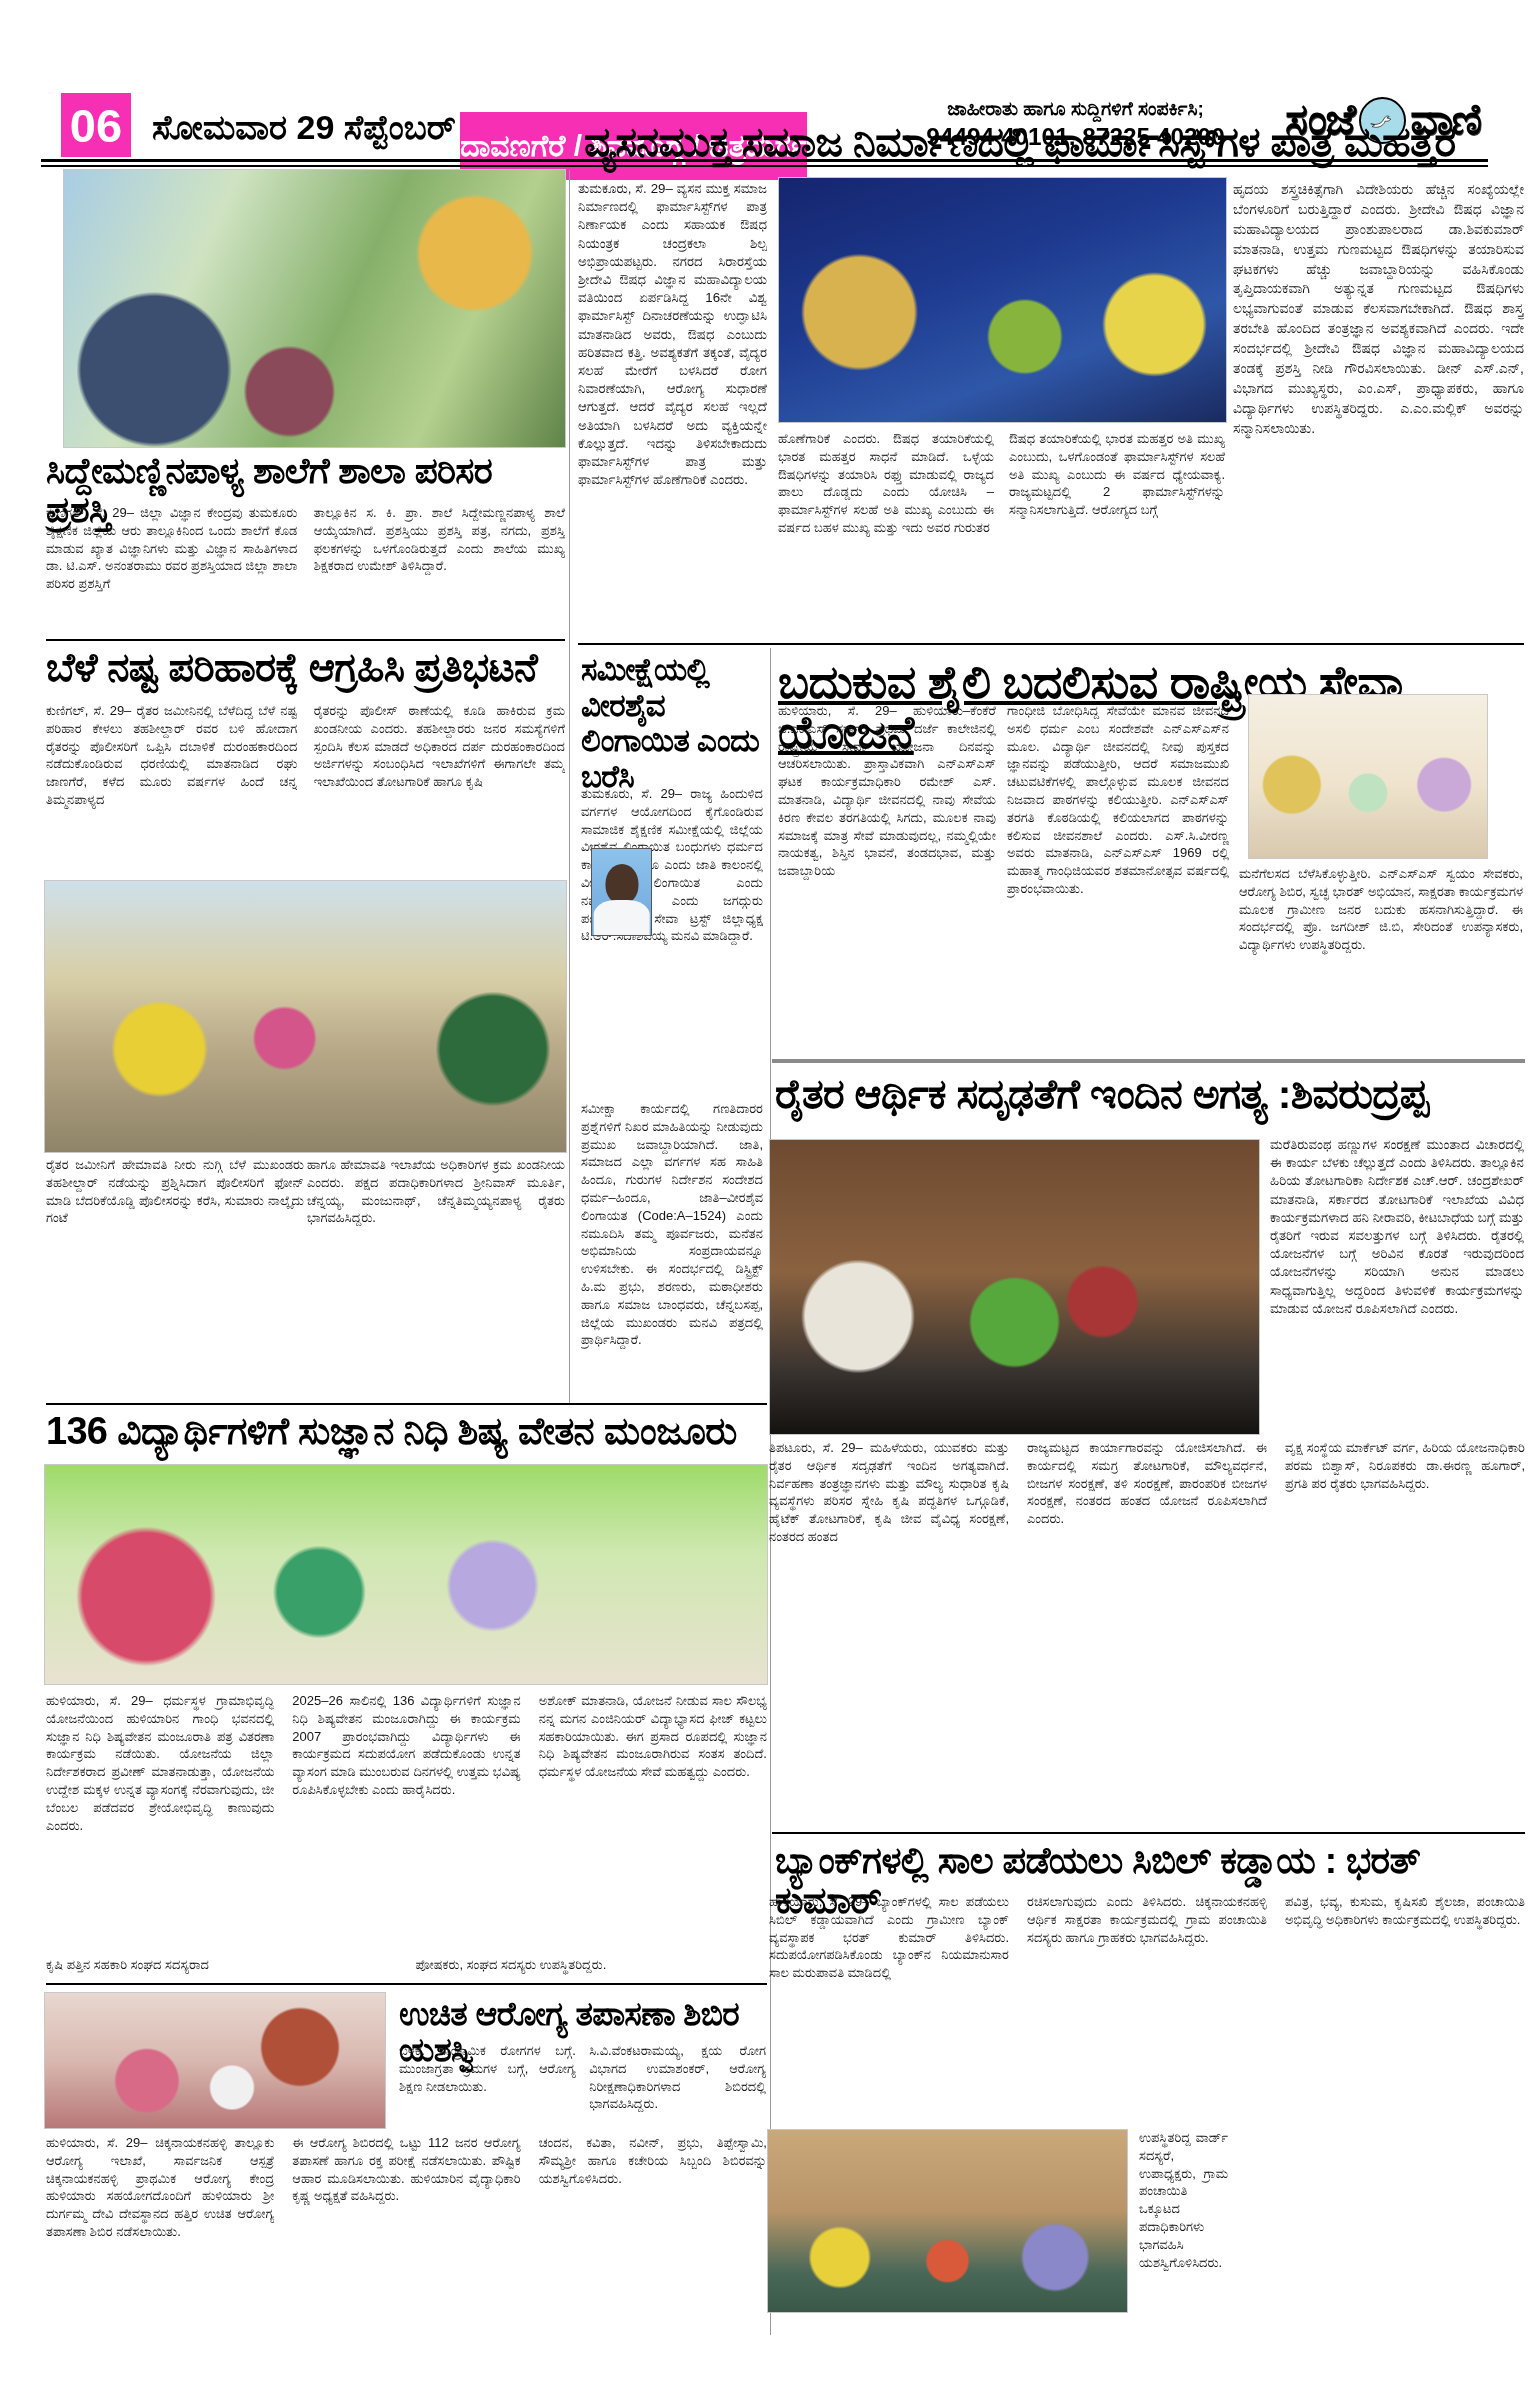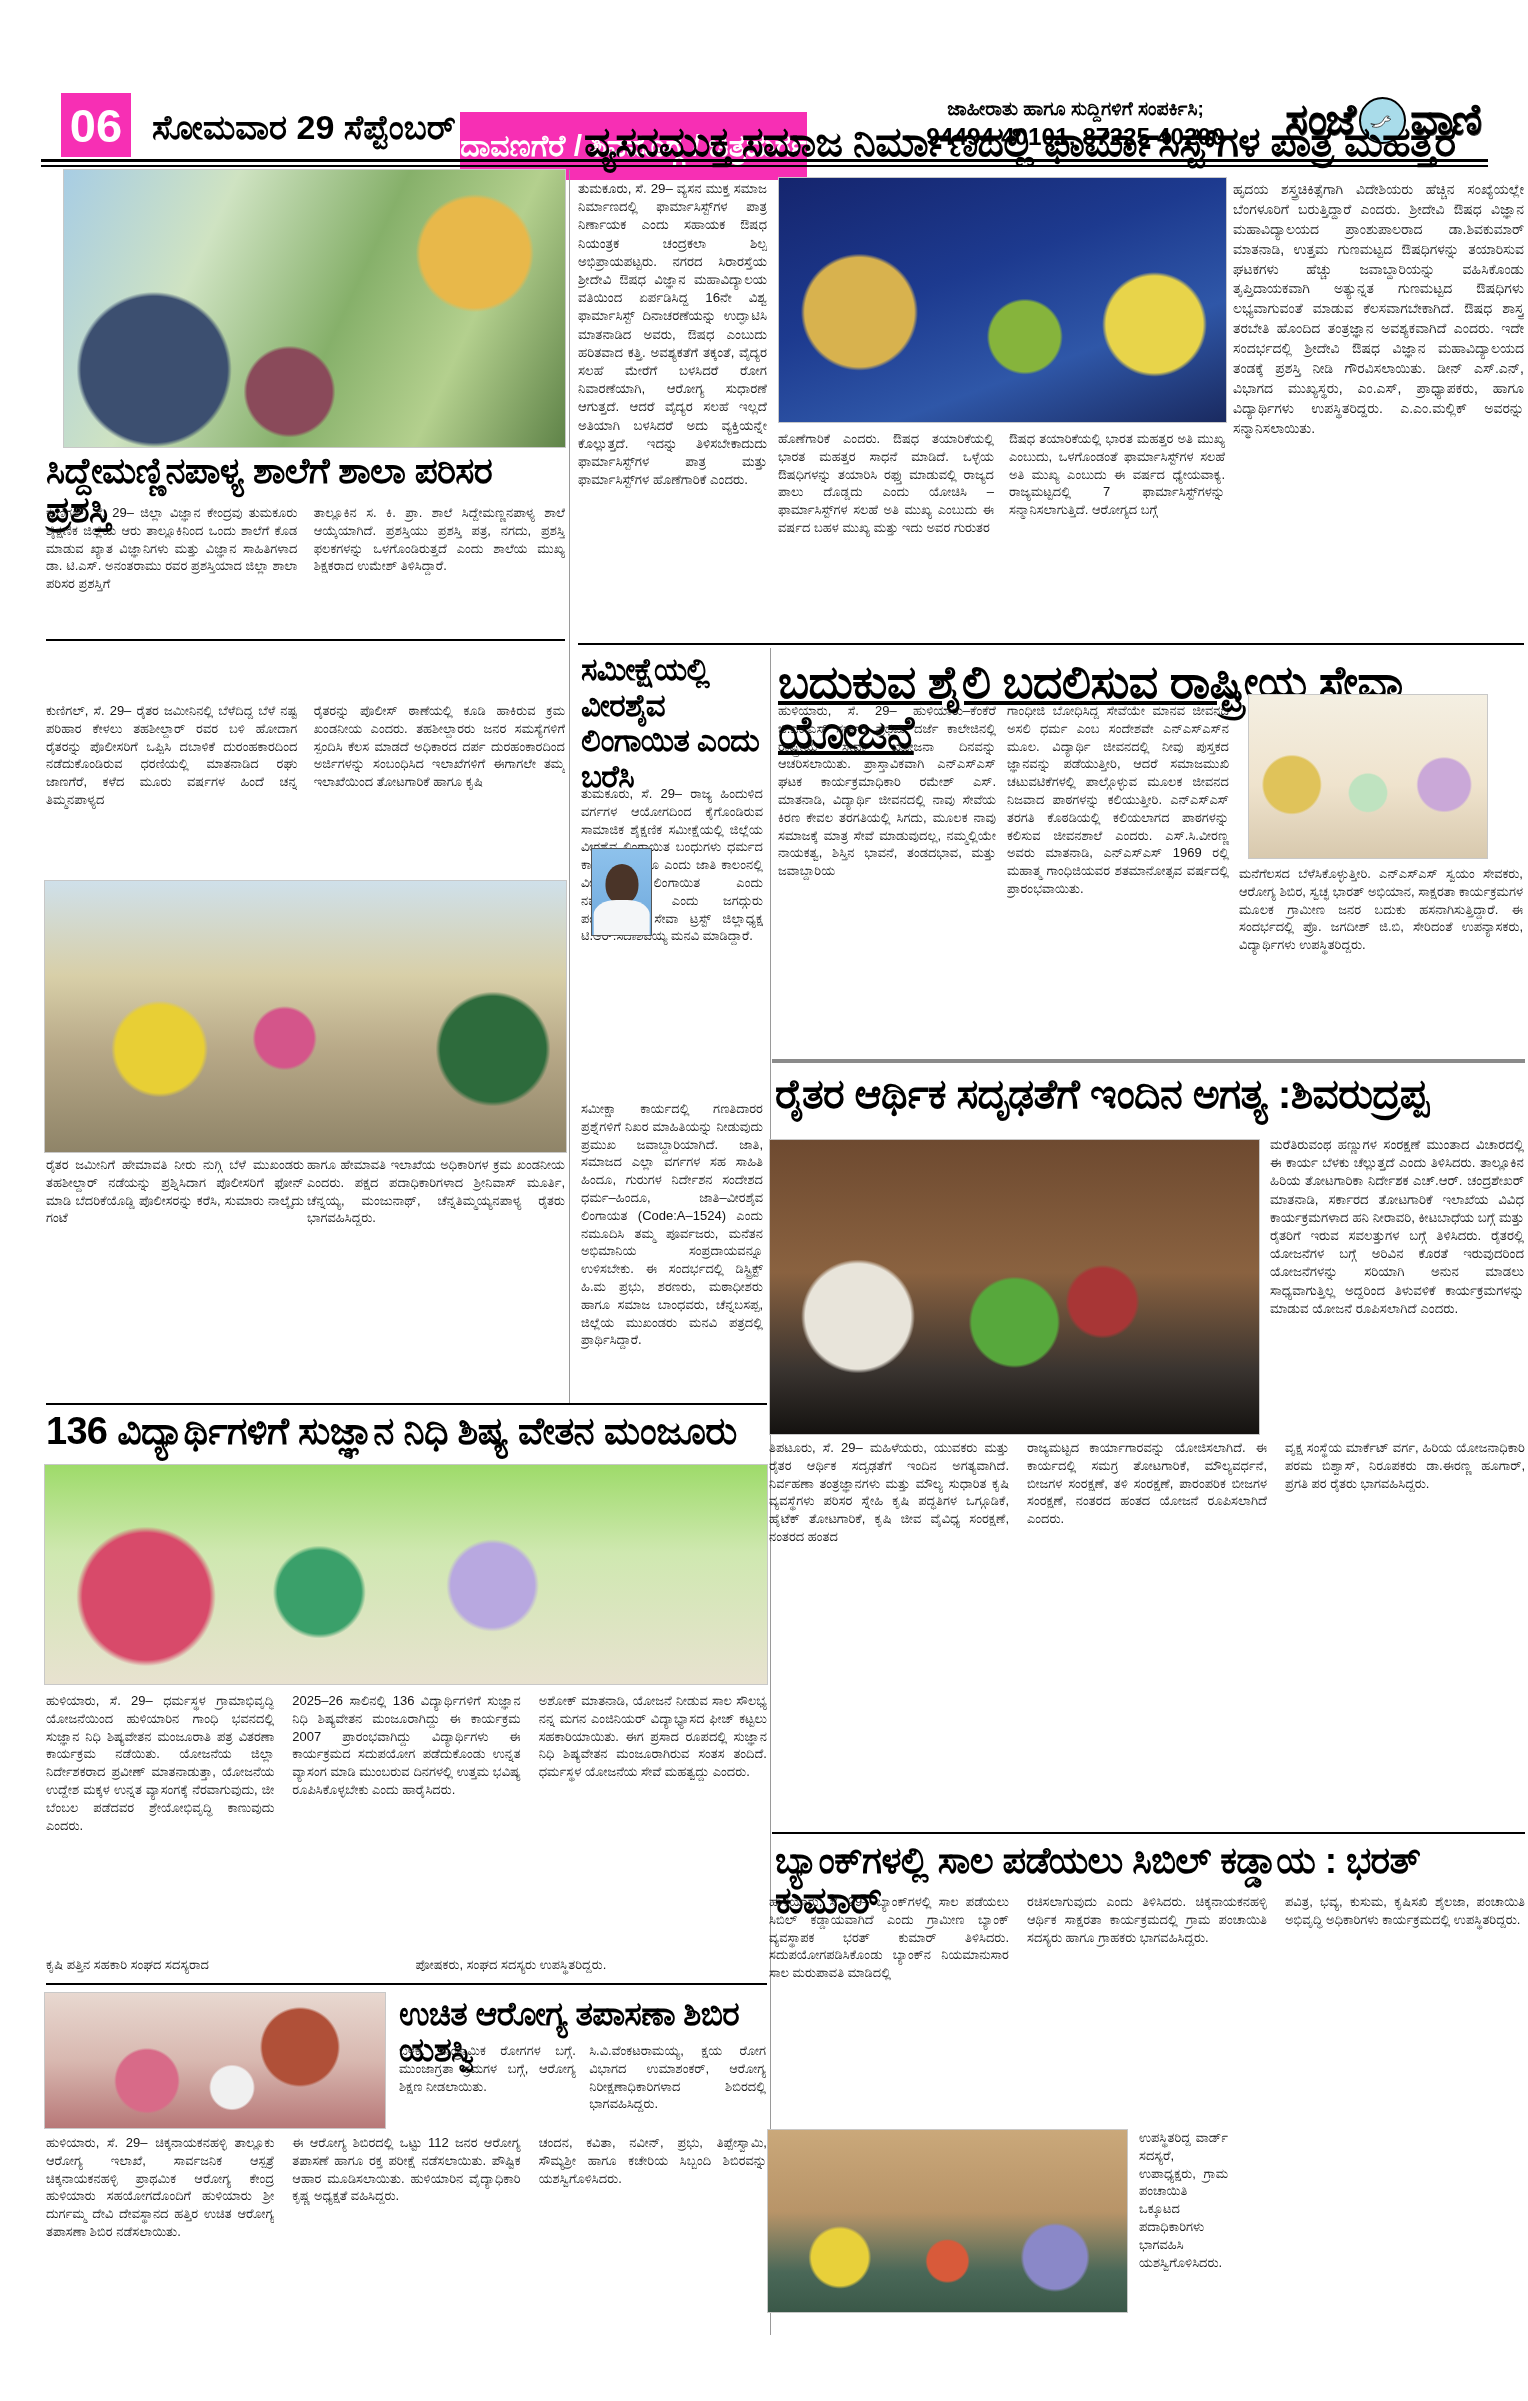--- a/index.html
+++ b/index.html
@@ -98,20 +98,21 @@
   <div class="vrule" style="left:770px;top:648px;height:1687px;"></div>
 
   <div class="photo ph-school" style="left:63px;top:169px;width:501px;height:277px;"></div>
   <div class="hl" style="left:46px;top:452px;width:519px;font-size:36px;">ಸಿದ್ದೇಮಣ್ಣಿನಪಾಳ್ಯ ಶಾಲೆಗೆ ಶಾಲಾ ಪರಿಸರ ಪ್ರಶಸ್ತಿ</div>
   <div class="colrow" style="left:46px;top:504px;width:519px;height:130px;gap:16.3px;">
     <div class="btxt">ಕುಣಿಗಲ್, ಸೆ. 29– ಜಿಲ್ಲಾ ವಿಜ್ಞಾನ ಕೇಂದ್ರವು ತುಮಕೂರು ಶೈಕ್ಷಣಿಕ ಜಿಲ್ಲೆಯ ಆರು ತಾಲ್ಲೂಕಿನಿಂದ ಒಂದು ಶಾಲೆಗೆ ಕೊಡ ಮಾಡುವ ಖ್ಯಾತ ವಿಜ್ಞಾನಿಗಳು ಮತ್ತು ವಿಜ್ಞಾನ ಸಾಹಿತಿಗಳಾದ ಡಾ. ಟಿ.ಎಸ್. ಅನಂತರಾಮು ರವರ ಪ್ರಶಸ್ತಿಯಾದ ಜಿಲ್ಲಾ ಶಾಲಾ ಪರಿಸರ ಪ್ರಶಸ್ತಿಗೆ</div>
     <div class="btxt">ತಾಲ್ಲೂಕಿನ ಸ. ಕಿ. ಪ್ರಾ. ಶಾಲೆ ಸಿದ್ದೇಮಣ್ಣನಪಾಳ್ಯ ಶಾಲೆ ಆಯ್ಕೆಯಾಗಿದೆ. ಪ್ರಶಸ್ತಿಯು ಪ್ರಶಸ್ತಿ ಪತ್ರ, ನಗದು, ಪ್ರಶಸ್ತಿ ಫಲಕಗಳನ್ನು ಒಳಗೊಂಡಿರುತ್ತದೆ ಎಂದು ಶಾಲೆಯ ಮುಖ್ಯ ಶಿಕ್ಷಕರಾದ ಉಮೇಶ್ ತಿಳಿಸಿದ್ದಾರೆ.</div>
   </div>
   <div class="hrule" style="left:46px;top:639px;width:519px;"></div>
 
+  <div class="hl" style="left:46px;top:646px;width:519px;font-size:40px;">ಬೆಳೆ ನಷ್ಟ ಪರಿಹಾರಕ್ಕೆ ಆಗ್ರಹಿಸಿ ಪ್ರತಿಭಟನೆ</div>
   <div class="colrow" style="left:46px;top:702px;width:519px;height:174px;gap:16.3px;">
     <div class="btxt">ಕುಣಿಗಲ್, ಸೆ. 29– ರೈತರ ಜಮೀನಿನಲ್ಲಿ ಬೆಳೆದಿದ್ದ ಬೆಳೆ ನಷ್ಟ ಪರಿಹಾರ ಕೇಳಲು ತಹಶೀಲ್ದಾರ್ ರವರ ಬಳಿ ಹೋದಾಗ ರೈತರನ್ನು ಪೊಲೀಸರಿಗೆ ಒಪ್ಪಿಸಿ ದಬಾಳಿಕೆ ದುರಂಹಕಾರದಿಂದ ನಡೆದುಕೊಂಡಿರುವ ಧರಣಿಯಲ್ಲಿ ಮಾತನಾಡಿದ ರಘು ಜಾಣಗೆರೆ, ಕಳೆದ ಮೂರು ವರ್ಷಗಳ ಹಿಂದೆ ಚನ್ನ ತಿಮ್ಮನಪಾಳ್ಯದ</div>
     <div class="btxt">ರೈತರನ್ನು ಪೊಲೀಸ್ ಠಾಣೆಯಲ್ಲಿ ಕೂಡಿ ಹಾಕಿರುವ ಕ್ರಮ ಖಂಡನೀಯ ಎಂದರು. ತಹಶೀಲ್ದಾರರು ಜನರ ಸಮಸ್ಯೆಗಳಿಗೆ ಸ್ಪಂದಿಸಿ ಕೆಲಸ ಮಾಡದೆ ಅಧಿಕಾರದ ದರ್ಪ ದುರಹಂಕಾರದಿಂದ ಅರ್ಜಿಗಳನ್ನು ಸಂಬಂಧಿಸಿದ ಇಲಾಖೆಗಳಿಗೆ ಈಗಾಗಲೇ ತಮ್ಮ ಇಲಾಖೆಯಿಂದ ತೋಟಗಾರಿಕೆ ಹಾಗೂ ಕೃಷಿ</div>
   </div>
   <div class="photo ph-protest" style="left:44px;top:880px;width:521px;height:271px;"></div>
   <div class="colrow" style="left:46px;top:1156px;width:519px;height:244px;gap:3px;">
     <div class="btxt">ರೈತರ ಜಮೀನಿಗೆ ಹೇಮಾವತಿ ನೀರು ನುಗ್ಗಿ ಬೆಳೆ ಮುಖಂಡರು ತಹಶೀಲ್ದಾರ್ ನಡೆಯನ್ನು ಪ್ರಶ್ನಿಸಿದಾಗ ಪೊಲೀಸರಿಗೆ ಫೋನ್ ಮಾಡಿ ಬೆದರಿಕೆಯೊಡ್ಡಿ ಪೊಲೀಸರನ್ನು ಕರೆಸಿ, ಸುಮಾರು ನಾಲ್ಕೈದು ಗಂಟೆ</div>
     <div class="btxt">ಹಾಗೂ ಹೇಮಾವತಿ ಇಲಾಖೆಯ ಅಧಿಕಾರಿಗಳ ಕ್ರಮ ಖಂಡನೀಯ ಎಂದರು. ಪಕ್ಷದ ಪದಾಧಿಕಾರಿಗಳಾದ ಶ್ರೀನಿವಾಸ್ ಮೂರ್ತಿ, ಚೆನ್ನಯ್ಯ, ಮಂಜುನಾಥ್, ಚೆನ್ನತಿಮ್ಮಯ್ಯನಪಾಳ್ಯ ರೈತರು ಭಾಗವಹಿಸಿದ್ದರು.</div>
   </div>
   <div class="hrule" style="left:46px;top:1403px;width:721px;"></div>
@@ -139,21 +140,21 @@
     <div class="btxt">ಹುಳಿಯಾರು, ಸೆ. 29– ಚಿಕ್ಕನಾಯಕನಹಳ್ಳಿ ತಾಲ್ಲೂಕು ಆರೋಗ್ಯ ಇಲಾಖೆ, ಸಾರ್ವಜನಿಕ ಆಸ್ಪತ್ರೆ ಚಿಕ್ಕನಾಯಕನಹಳ್ಳಿ ಪ್ರಾಥಮಿಕ ಆರೋಗ್ಯ ಕೇಂದ್ರ ಹುಳಿಯಾರು ಸಹಯೋಗದೊಂದಿಗೆ ಹುಳಿಯಾರು ಶ್ರೀ ದುರ್ಗಮ್ಮ ದೇವಿ ದೇವಸ್ಥಾನದ ಹತ್ತಿರ ಉಚಿತ ಆರೋಗ್ಯ ತಪಾಸಣಾ ಶಿಬಿರ ನಡೆಸಲಾಯಿತು.</div>
     <div class="btxt">ಈ ಆರೋಗ್ಯ ಶಿಬಿರದಲ್ಲಿ ಒಟ್ಟು 112 ಜನರ ಆರೋಗ್ಯ ತಪಾಸಣೆ ಹಾಗೂ ರಕ್ತ ಪರೀಕ್ಷೆ ನಡೆಸಲಾಯಿತು. ಪೌಷ್ಟಿಕ ಆಹಾರ ಮೂಡಿಸಲಾಯಿತು. ಹುಳಿಯಾರಿನ ವೈದ್ಯಾಧಿಕಾರಿ ಕೃಷ್ಣ ಅಧ್ಯಕ್ಷತೆ ವಹಿಸಿದ್ದರು.</div>
     <div class="btxt">ಚಂದನ, ಕವಿತಾ, ನವೀನ್, ಪ್ರಭು, ತಿಪ್ಪೇಸ್ವಾಮಿ, ಸೌಮ್ಯಶ್ರೀ ಹಾಗೂ ಕಚೇರಿಯ ಸಿಬ್ಬಂದಿ ಶಿಬಿರವನ್ನು ಯಶಸ್ವಿಗೊಳಿಸಿದರು.</div>
   </div>
 
   <div class="hl" style="left:584px;top:120px;width:942px;font-size:41px;">ವ್ಯಸನಮುಕ್ತ ಸಮಾಜ ನಿರ್ಮಾಣದಲ್ಲಿ ಫಾರ್ಮಾಸಿಸ್ಟ್‌ಗಳ ಪಾತ್ರ ಮಹತ್ತರ</div>
   <div class="btxt abs" style="left:578px;top:180px;width:189px;height:458px;font-size:13.3px;">ತುಮಕೂರು, ಸೆ. 29– ವ್ಯಸನ ಮುಕ್ತ ಸಮಾಜ ನಿರ್ಮಾಣದಲ್ಲಿ ಫಾರ್ಮಾಸಿಸ್ಟ್‌ಗಳ ಪಾತ್ರ ನಿರ್ಣಾಯಕ ಎಂದು ಸಹಾಯಕ ಔಷಧ ನಿಯಂತ್ರಕ ಚಂದ್ರಕಲಾ ಶಿಲ್ಪ ಅಭಿಪ್ರಾಯಪಟ್ಟರು. ನಗರದ ಸಿರಾರಸ್ತೆಯ ಶ್ರೀದೇವಿ ಔಷಧ ವಿಜ್ಞಾನ ಮಹಾವಿದ್ಯಾಲಯ ವತಿಯಿಂದ ಏರ್ಪಡಿಸಿದ್ದ 16ನೇ ವಿಶ್ವ ಫಾರ್ಮಾಸಿಸ್ಟ್ ದಿನಾಚರಣೆಯನ್ನು ಉದ್ಘಾಟಿಸಿ ಮಾತನಾಡಿದ ಅವರು, ಔಷಧ ಎಂಬುದು ಹರಿತವಾದ ಕತ್ತಿ. ಅವಶ್ಯಕತೆಗೆ ತಕ್ಕಂತೆ, ವೈದ್ಯರ ಸಲಹೆ ಮೇರೆಗೆ ಬಳಸಿದರೆ ರೋಗ ನಿವಾರಣೆಯಾಗಿ, ಆರೋಗ್ಯ ಸುಧಾರಣೆ ಆಗುತ್ತದೆ. ಆದರೆ ವೈದ್ಯರ ಸಲಹೆ ಇಲ್ಲದೆ ಅತಿಯಾಗಿ ಬಳಸಿದರೆ ಅದು ವ್ಯಕ್ತಿಯನ್ನೇ ಕೊಲ್ಲುತ್ತದೆ. ಇದನ್ನು ತಿಳಿಸಬೇಕಾದುದು ಫಾರ್ಮಾಸಿಸ್ಟ್‌ಗಳ ಪಾತ್ರ ಮತ್ತು ಫಾರ್ಮಾಸಿಸ್ಟ್‌ಗಳ ಹೊಣೆಗಾರಿಕೆ ಎಂದರು.</div>
   <div class="photo ph-pharma" style="left:778px;top:177px;width:447px;height:244px;"></div>
   <div class="colrow" style="left:778px;top:430px;width:447px;height:208px;gap:15px;">
     <div class="btxt">ಹೊಣೆಗಾರಿಕೆ ಎಂದರು. ಔಷಧ ತಯಾರಿಕೆಯಲ್ಲಿ ಭಾರತ ಮಹತ್ತರ ಸಾಧನೆ ಮಾಡಿದೆ. ಒಳ್ಳೆಯ ಔಷಧಿಗಳನ್ನು ತಯಾರಿಸಿ ರಫ್ತು ಮಾಡುವಲ್ಲಿ ರಾಜ್ಯದ ಪಾಲು ದೊಡ್ಡದು ಎಂದು ಯೋಚಿಸಿ – ಫಾರ್ಮಾಸಿಸ್ಟ್‌ಗಳ ಸಲಹೆ ಅತಿ ಮುಖ್ಯ ಎಂಬುದು ಈ ವರ್ಷದ ಬಹಳ ಮುಖ್ಯ ಮತ್ತು ಇದು ಅವರ ಗುರುತರ</div>
-    <div class="btxt">ಔಷಧ ತಯಾರಿಕೆಯಲ್ಲಿ ಭಾರತ ಮಹತ್ತರ ಅತಿ ಮುಖ್ಯ ಎಂಬುದು, ಒಳಗೊಂಡಂತೆ ಫಾರ್ಮಾಸಿಸ್ಟ್‌ಗಳ ಸಲಹೆ ಅತಿ ಮುಖ್ಯ ಎಂಬುದು ಈ ವರ್ಷದ ಧ್ಯೇಯವಾಕ್ಯ. ರಾಜ್ಯಮಟ್ಟದಲ್ಲಿ 7 ಫಾರ್ಮಾಸಿಸ್ಟ್‌ಗಳನ್ನು ಸನ್ಮಾನಿಸಲಾಗುತ್ತಿದೆ. ಆರೋಗ್ಯದ ಬಗ್ಗೆ</div>
+    <div class="btxt">ಔಷಧ ತಯಾರಿಕೆಯಲ್ಲಿ ಭಾರತ ಮಹತ್ತರ ಅತಿ ಮುಖ್ಯ ಎಂಬುದು, ಒಳಗೊಂಡಂತೆ ಫಾರ್ಮಾಸಿಸ್ಟ್‌ಗಳ ಸಲಹೆ ಅತಿ ಮುಖ್ಯ ಎಂಬುದು ಈ ವರ್ಷದ ಧ್ಯೇಯವಾಕ್ಯ. ರಾಜ್ಯಮಟ್ಟದಲ್ಲಿ 2 ಫಾರ್ಮಾಸಿಸ್ಟ್‌ಗಳನ್ನು ಸನ್ಮಾನಿಸಲಾಗುತ್ತಿದೆ. ಆರೋಗ್ಯದ ಬಗ್ಗೆ</div>
   </div>
   <div class="btxt abs" style="left:1233px;top:180px;width:291px;height:458px;font-size:14px;line-height:1.42;">ಹೃದಯ ಶಸ್ತ್ರಚಿಕಿತ್ಸೆಗಾಗಿ ವಿದೇಶಿಯರು ಹೆಚ್ಚಿನ ಸಂಖ್ಯೆಯಲ್ಲೇ ಬೆಂಗಳೂರಿಗೆ ಬರುತ್ತಿದ್ದಾರೆ ಎಂದರು. ಶ್ರೀದೇವಿ ಔಷಧ ವಿಜ್ಞಾನ ಮಹಾವಿದ್ಯಾಲಯದ ಪ್ರಾಂಶುಪಾಲರಾದ ಡಾ.ಶಿವಕುಮಾರ್ ಮಾತನಾಡಿ, ಉತ್ತಮ ಗುಣಮಟ್ಟದ ಔಷಧಿಗಳನ್ನು ತಯಾರಿಸುವ ಘಟಕಗಳು ಹೆಚ್ಚು ಜವಾಬ್ದಾರಿಯನ್ನು ವಹಿಸಿಕೊಂಡು ತೃಪ್ತಿದಾಯಕವಾಗಿ ಅತ್ಯುನ್ನತ ಗುಣಮಟ್ಟದ ಔಷಧಿಗಳು ಲಭ್ಯವಾಗುವಂತೆ ಮಾಡುವ ಕೆಲಸವಾಗಬೇಕಾಗಿದೆ. ಔಷಧ ಶಾಸ್ತ್ರ ತರಬೇತಿ ಹೊಂದಿದ ತಂತ್ರಜ್ಞಾನ ಅವಶ್ಯಕವಾಗಿದೆ ಎಂದರು. ಇದೇ ಸಂದರ್ಭದಲ್ಲಿ ಶ್ರೀದೇವಿ ಔಷಧ ವಿಜ್ಞಾನ ಮಹಾವಿದ್ಯಾಲಯದ ತಂಡಕ್ಕೆ ಪ್ರಶಸ್ತಿ ನೀಡಿ ಗೌರವಿಸಲಾಯಿತು. ಡೀನ್ ಎಸ್.ಎನ್, ವಿಭಾಗದ ಮುಖ್ಯಸ್ಥರು, ಎಂ.ಎಸ್, ಪ್ರಾಧ್ಯಾಪಕರು, ಹಾಗೂ ವಿದ್ಯಾರ್ಥಿಗಳು ಉಪಸ್ಥಿತರಿದ್ದರು. ಎ.ಎಂ.ಮಲ್ಲಿಕ್ ಅವರನ್ನು ಸನ್ಮಾನಿಸಲಾಯಿತು.</div>
   <div class="hrule" style="left:578px;top:643px;width:946px;"></div>
 
   <div class="hl" style="left:581px;top:652px;width:182px;font-size:31px;line-height:1.15;">ಸಮೀಕ್ಷೆಯಲ್ಲಿ ವೀರಶೈವ ಲಿಂಗಾಯಿತ ಎಂದು ಬರೆಸಿ</div>
   <div class="btxt abs" style="left:581px;top:785px;width:182px;height:311px;">ತುಮಕೂರು, ಸೆ. 29– ರಾಜ್ಯ ಹಿಂದುಳಿದ ವರ್ಗಗಳ ಆಯೋಗದಿಂದ ಕೈಗೊಂಡಿರುವ ಸಾಮಾಜಿಕ ಶೈಕ್ಷಣಿಕ ಸಮೀಕ್ಷೆಯಲ್ಲಿ ಜಿಲ್ಲೆಯ ವೀರಶೈವ ಲಿಂಗಾಯಿತ ಬಂಧುಗಳು ಧರ್ಮದ ಕಾಲಂನಲ್ಲಿ ಹಿಂದೂ ಎಂದು ಜಾತಿ ಕಾಲಂನಲ್ಲಿ ವೀರಶೈವ ಲಿಂಗಾಯಿತ ಎಂದು ನಮೂದಿಸಬೇಕು ಎಂದು ಜಗದ್ಗುರು ಪಂಚಾಚಾರ್ಯ ಸೇವಾ ಟ್ರಸ್ಟ್ ಜಿಲ್ಲಾಧ್ಯಕ್ಷ ಟಿ.ಆರ್.ಸದಾಶಿವಯ್ಯ ಮನವಿ ಮಾಡಿದ್ದಾರೆ.</div>
   <div class="photo ph-portrait" style="left:591px;top:848px;width:59px;height:86px;">
     <div class="head"></div>
     <div class="shirt"></div>
   </div>

